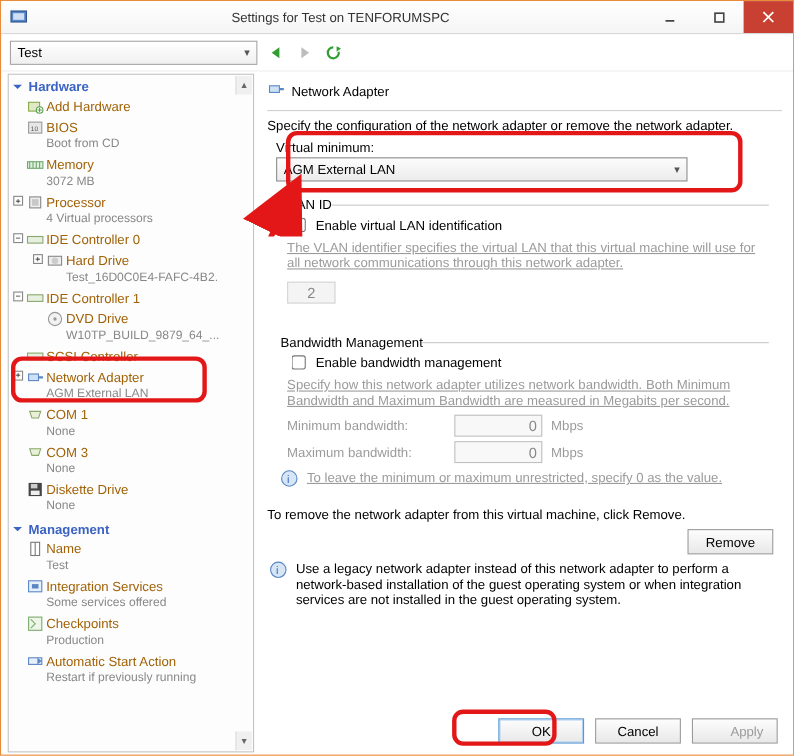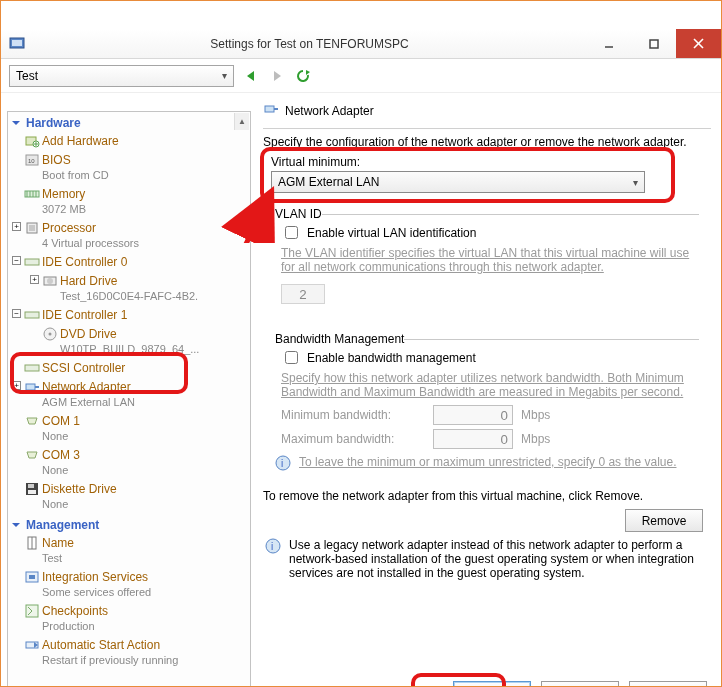--- a/index.html
+++ b/index.html
@@ -13,21 +13,20 @@
     overflow: hidden;
     border: 1px solid #e88b3a;
   }
   .titlebar {
     height: 30px;
     background: linear-gradient(#fff, #f5f5f5);
     border-bottom: 1px solid #d8d8d8;
     display: flex;
     align-items: center;
     padding: 0 0 0 8px;
-    margin-top: 28px;
   }
   .titlebar .icon { width: 16px; height: 16px; margin-right: 8px; }
   .titlebar .title { flex: 1; text-align: center; color: #333; font-size: 12px; }
   .titlebar .winbtns { display: flex; height: 100%; }
   .titlebar .winbtn { width: 45px; display: flex; align-items: center; justify-content: center; }
   .titlebar .winbtn.close { background: #c84031; color: #fff; }
   .toolbar {
     height: 34px;
     display: flex;
     align-items: center;
@@ -42,23 +41,23 @@
     display: flex; align-items: center; padding: 0 6px;
     justify-content: space-between;
   }
   .navbtn { width: 18px; height: 18px; display:flex;align-items:center;justify-content:center; }
   .body {
     display: flex;
     height: calc(100% - 30px - 34px);
     position: relative;
   }
   .sidebar {
-    width: 244px;
+    width: 224px;
     border: 1px solid #c3c3c3;
-    margin: 18px 0 2px 6px;
+    margin: 2px 0 2px 6px;
     overflow: hidden;
     position: relative;
     background: #fdfdfd;
   }
   .sidebar .scroll { height: 100%; overflow-y: auto; }
   .cat-header {
     color: #3a63c4;
     font-weight: bold;
     padding: 4px 6px 2px 18px;
     position: relative;

